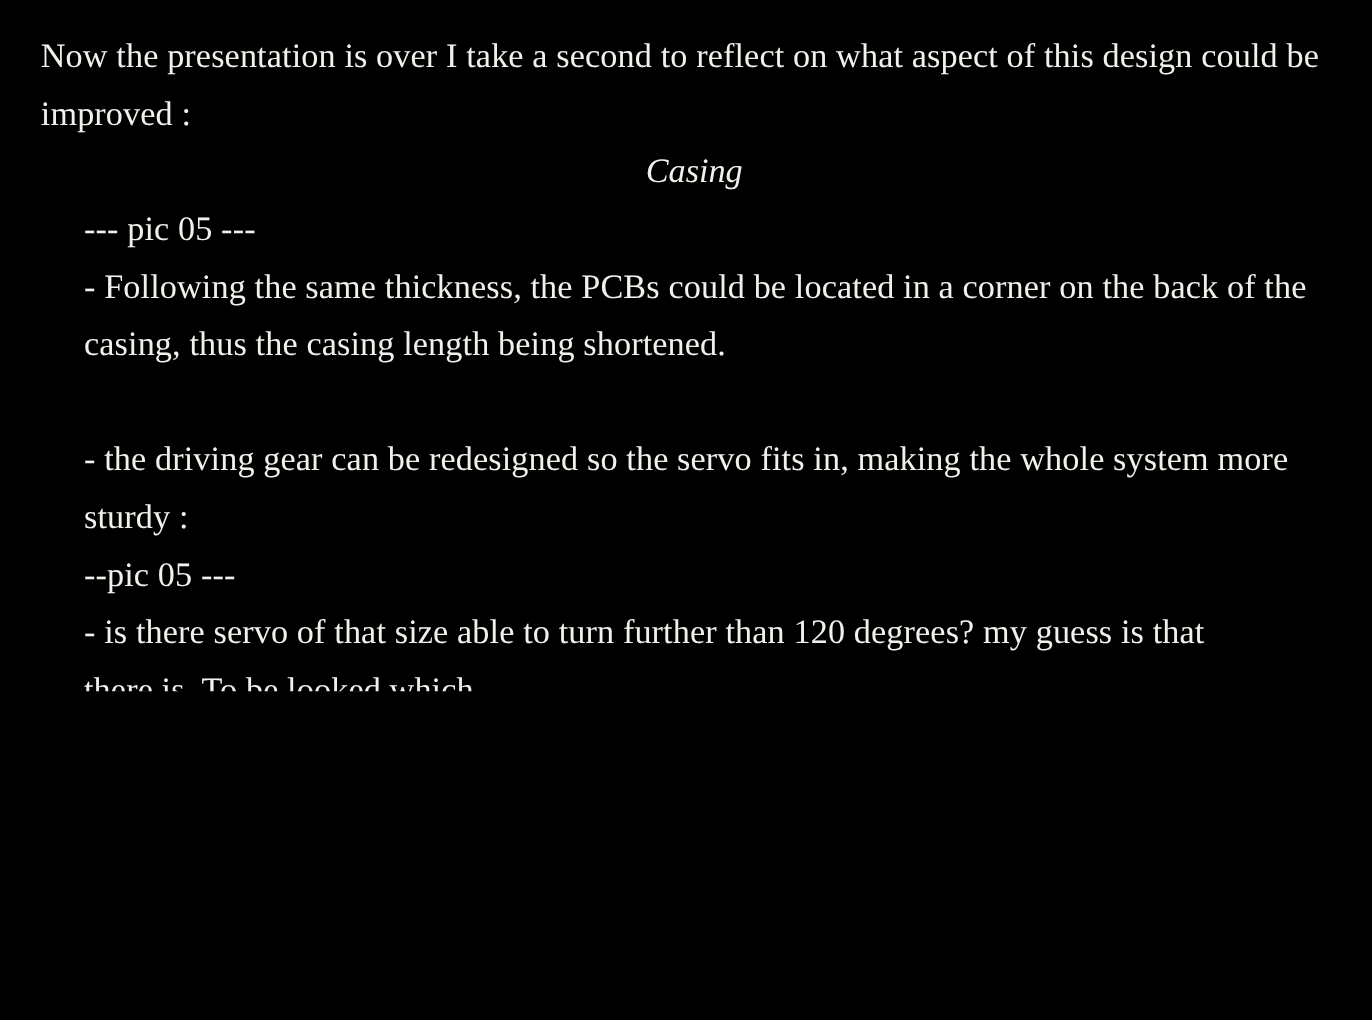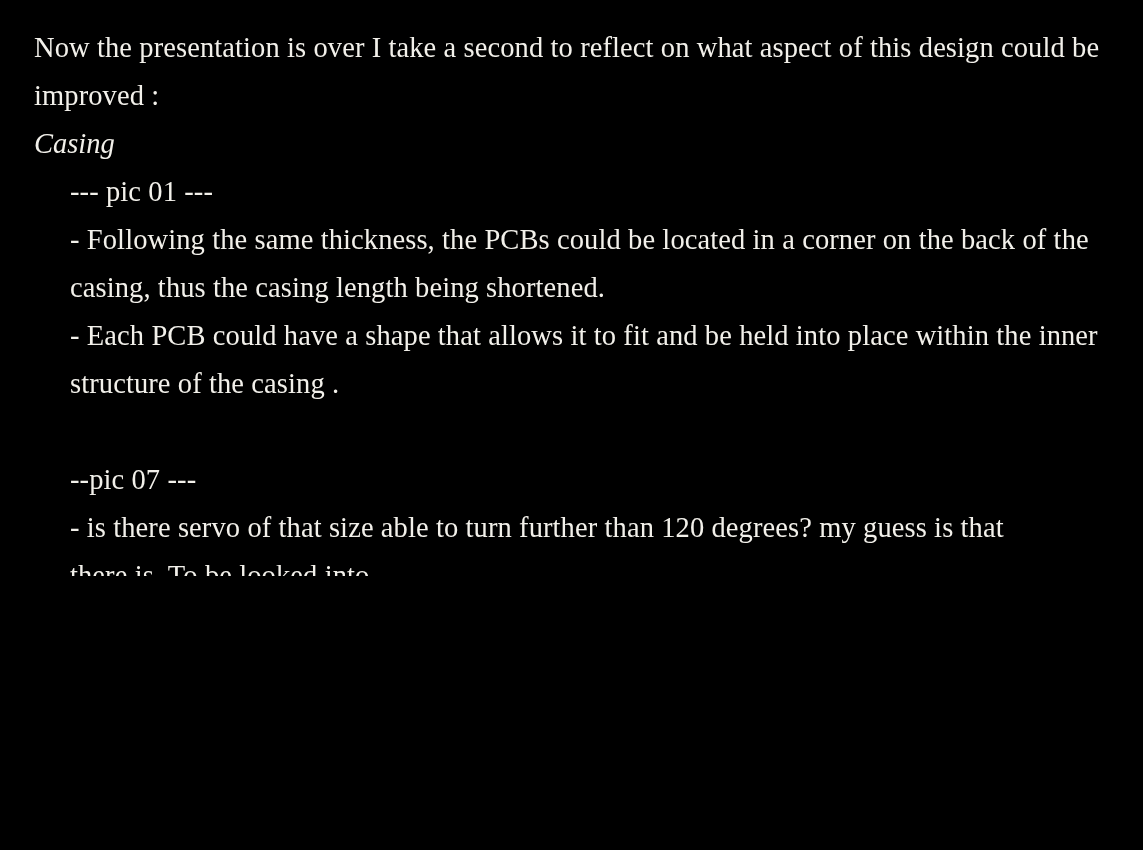--- a/index.html
+++ b/index.html
@@ -28,20 +28,21 @@
     white-space: pre-wrap;
   }
   .intro {
     margin-bottom: 0;
   }
   .heading {
     font-style: italic;
     font-size: 28.5px;
     line-height: 48px;
     margin: 0;
+    text-align: center;
   }
   .indented {
     padding-left: 36px;
   }
   .blank {
     height: 48px;
   }
   .clipped {
     max-height: 24px;
     overflow: hidden;
@@ -50,29 +51,29 @@
 </head>
 <body>
 
 <div id="doc">
 
   <p class="para intro">Now the presentation is over I take a second to reflect on what aspect of this design could be improved :</p>
 
   <p class="heading">Casing</p>
 
 
-  <p class="para indented">--- pic 01 ---</p>
+  <p class="para indented">--- pic 05 ---</p>
 
   <p class="para indented">- Following the same thickness, the PCBs could be located in a corner on the back of the casing, thus the casing length being shortened.</p>
 
 
-  <p class="para indented">- Each PCB could have a shape that allows it to fit and be held into place within the inner structure of the casing .</p>
 
   <div class="blank"></div>
 
+  <p class="para indented">- the driving gear can be redesigned so the servo fits in, making the whole system more sturdy :</p>
 
-  <p class="para indented">--pic 07 ---</p>
+  <p class="para indented">--pic 05 ---</p>
 
   <p class="para indented">- is there servo of that size able to turn further than 120 degrees? my guess is that</p>
 
-  <p class="para indented clipped">there is. To be looked into.</p>
+  <p class="para indented clipped">there is. To be looked which.</p>
 
 </div>
 
 </body></html>

